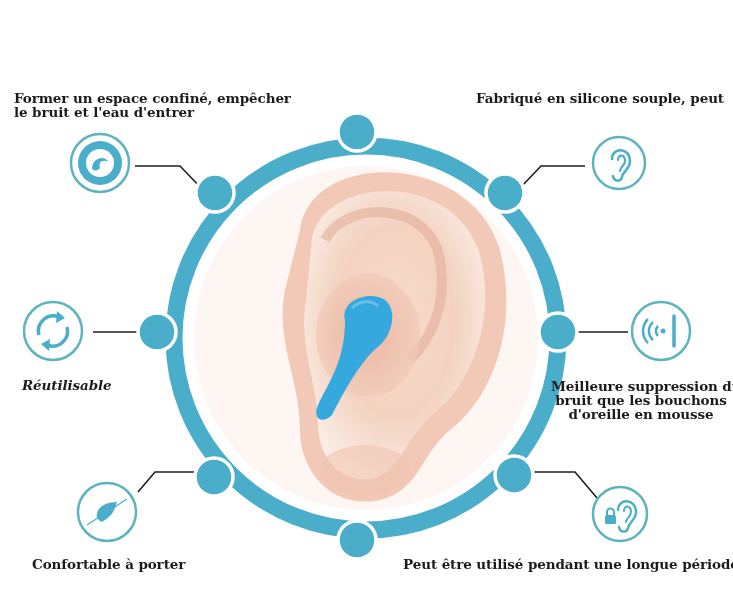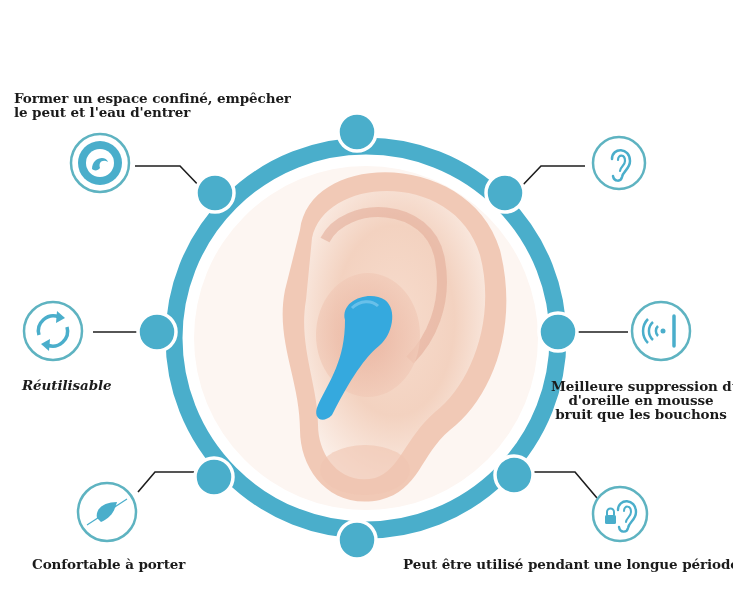--- a/index.html
+++ b/index.html
@@ -108,34 +108,35 @@
       <circle r="27" fill="none" stroke="#5eb3c1" stroke-width="2.5"></circle>
       <path d="M-2 -4 C -2 -16, 16 -16, 16 -2 C 16 6, 9 8, 8 14 C 7 19, 0 19, -1 13" fill="none" stroke="#4aaecb" stroke-width="2.4" stroke-linecap="round"></path>
       <path d="M4 -3 C 4 -9, 11 -9, 11 -2 C 11 3, 6 4, 6 8" fill="none" stroke="#4aaecb" stroke-width="2" stroke-linecap="round"></path>
       <rect x="-15" y="1" width="11" height="9" rx="1.5" fill="#4aaecb"></rect>
       <path d="M-13 1 V -2 A 3.5 3.5 0 0 1 -6 -2 V 1" fill="none" stroke="#4aaecb" stroke-width="2"></path>
     </g>
   </svg>
 
   <div class="label" style="left:14px; top:91px;">
     <div>Former un espace confiné, empêcher</div>
-    <div>le peut et l'eau d'entrer</div>
+    <div>le bruit et l'eau d'entrer</div>
   </div>
 
   <div class="label" style="left:476px; top:91px;">
+    <div>Fabriqué en silicone souple, peut</div>
   </div>
 
   <div class="label" style="left:22px; top:378px;font-style:italic;">
     <div>Réutilisable</div>
   </div>
 
   <div class="label center" style="left:551px; top:379px; width:180px;">
     <div>Meilleure suppression du</div>
+    <div>bruit que les bouchons</div>
     <div>d'oreille en mousse</div>
-    <div>bruit que les bouchons</div>
   </div>
 
   <div class="label" style="left:32px; top:557px;text-align:center;">
     <div>Confortable à porter</div>
   </div>
 
   <div class="label" style="left:403px; top:557px;">
     <div>Peut être utilisé pendant une longue période</div>
   </div>
 

